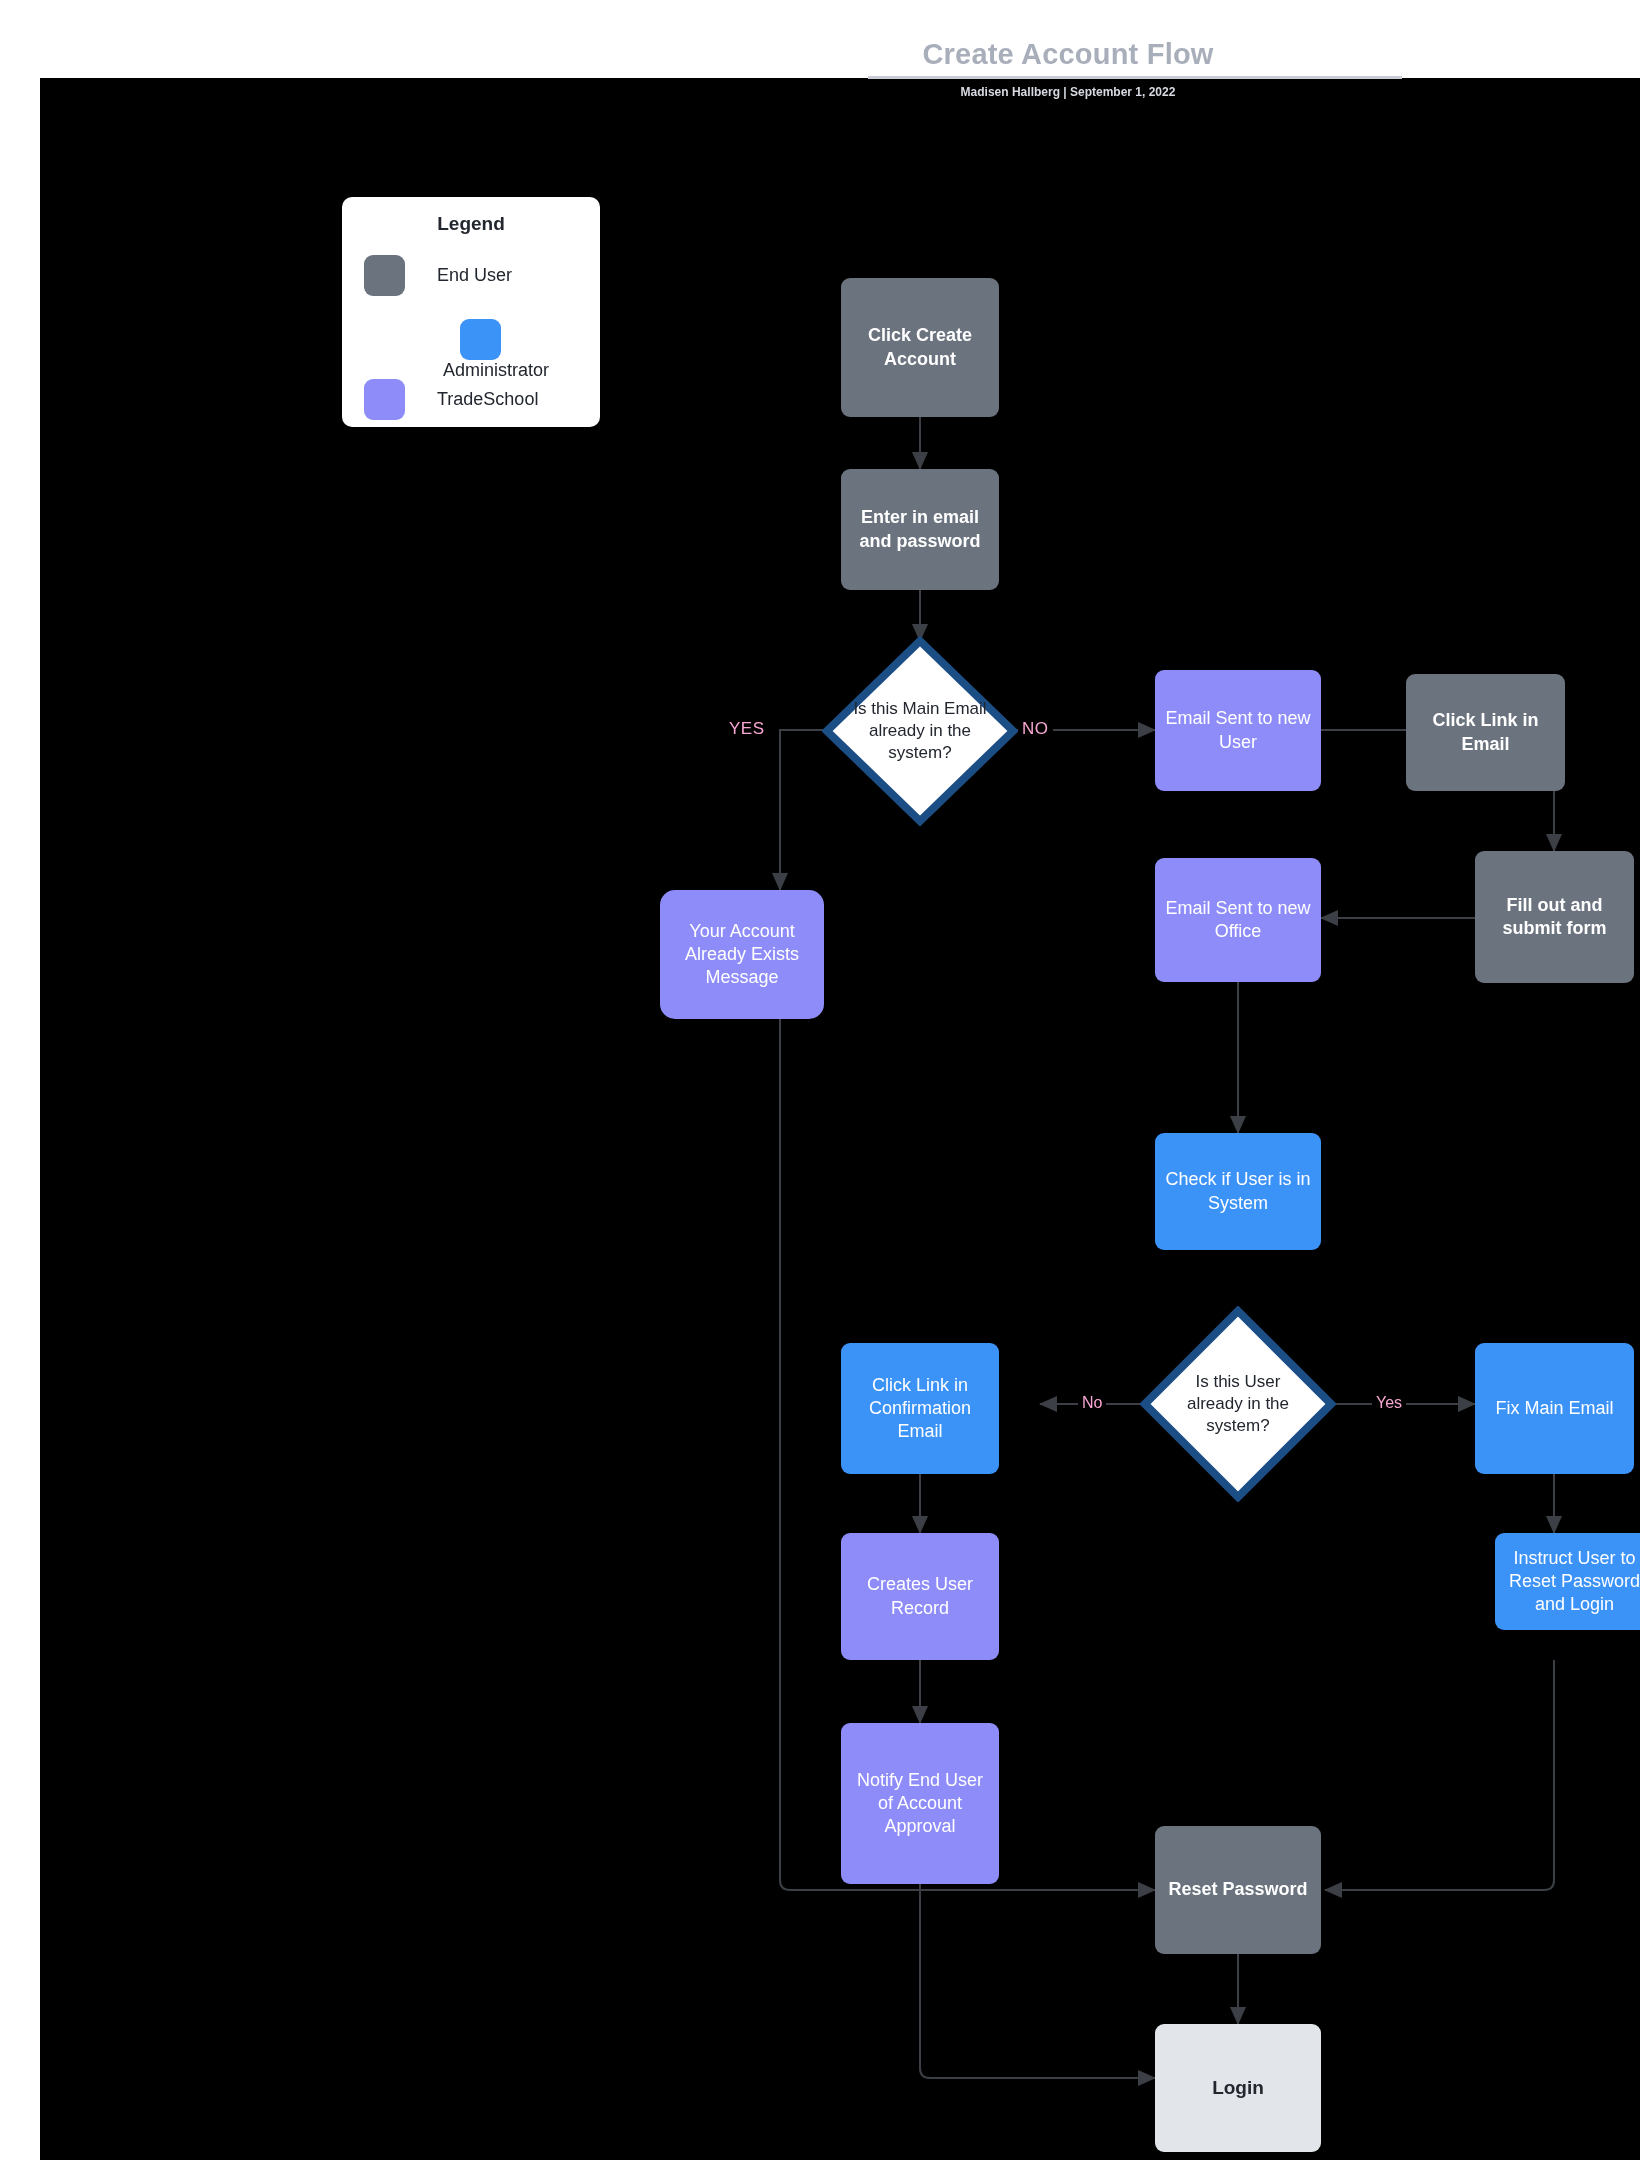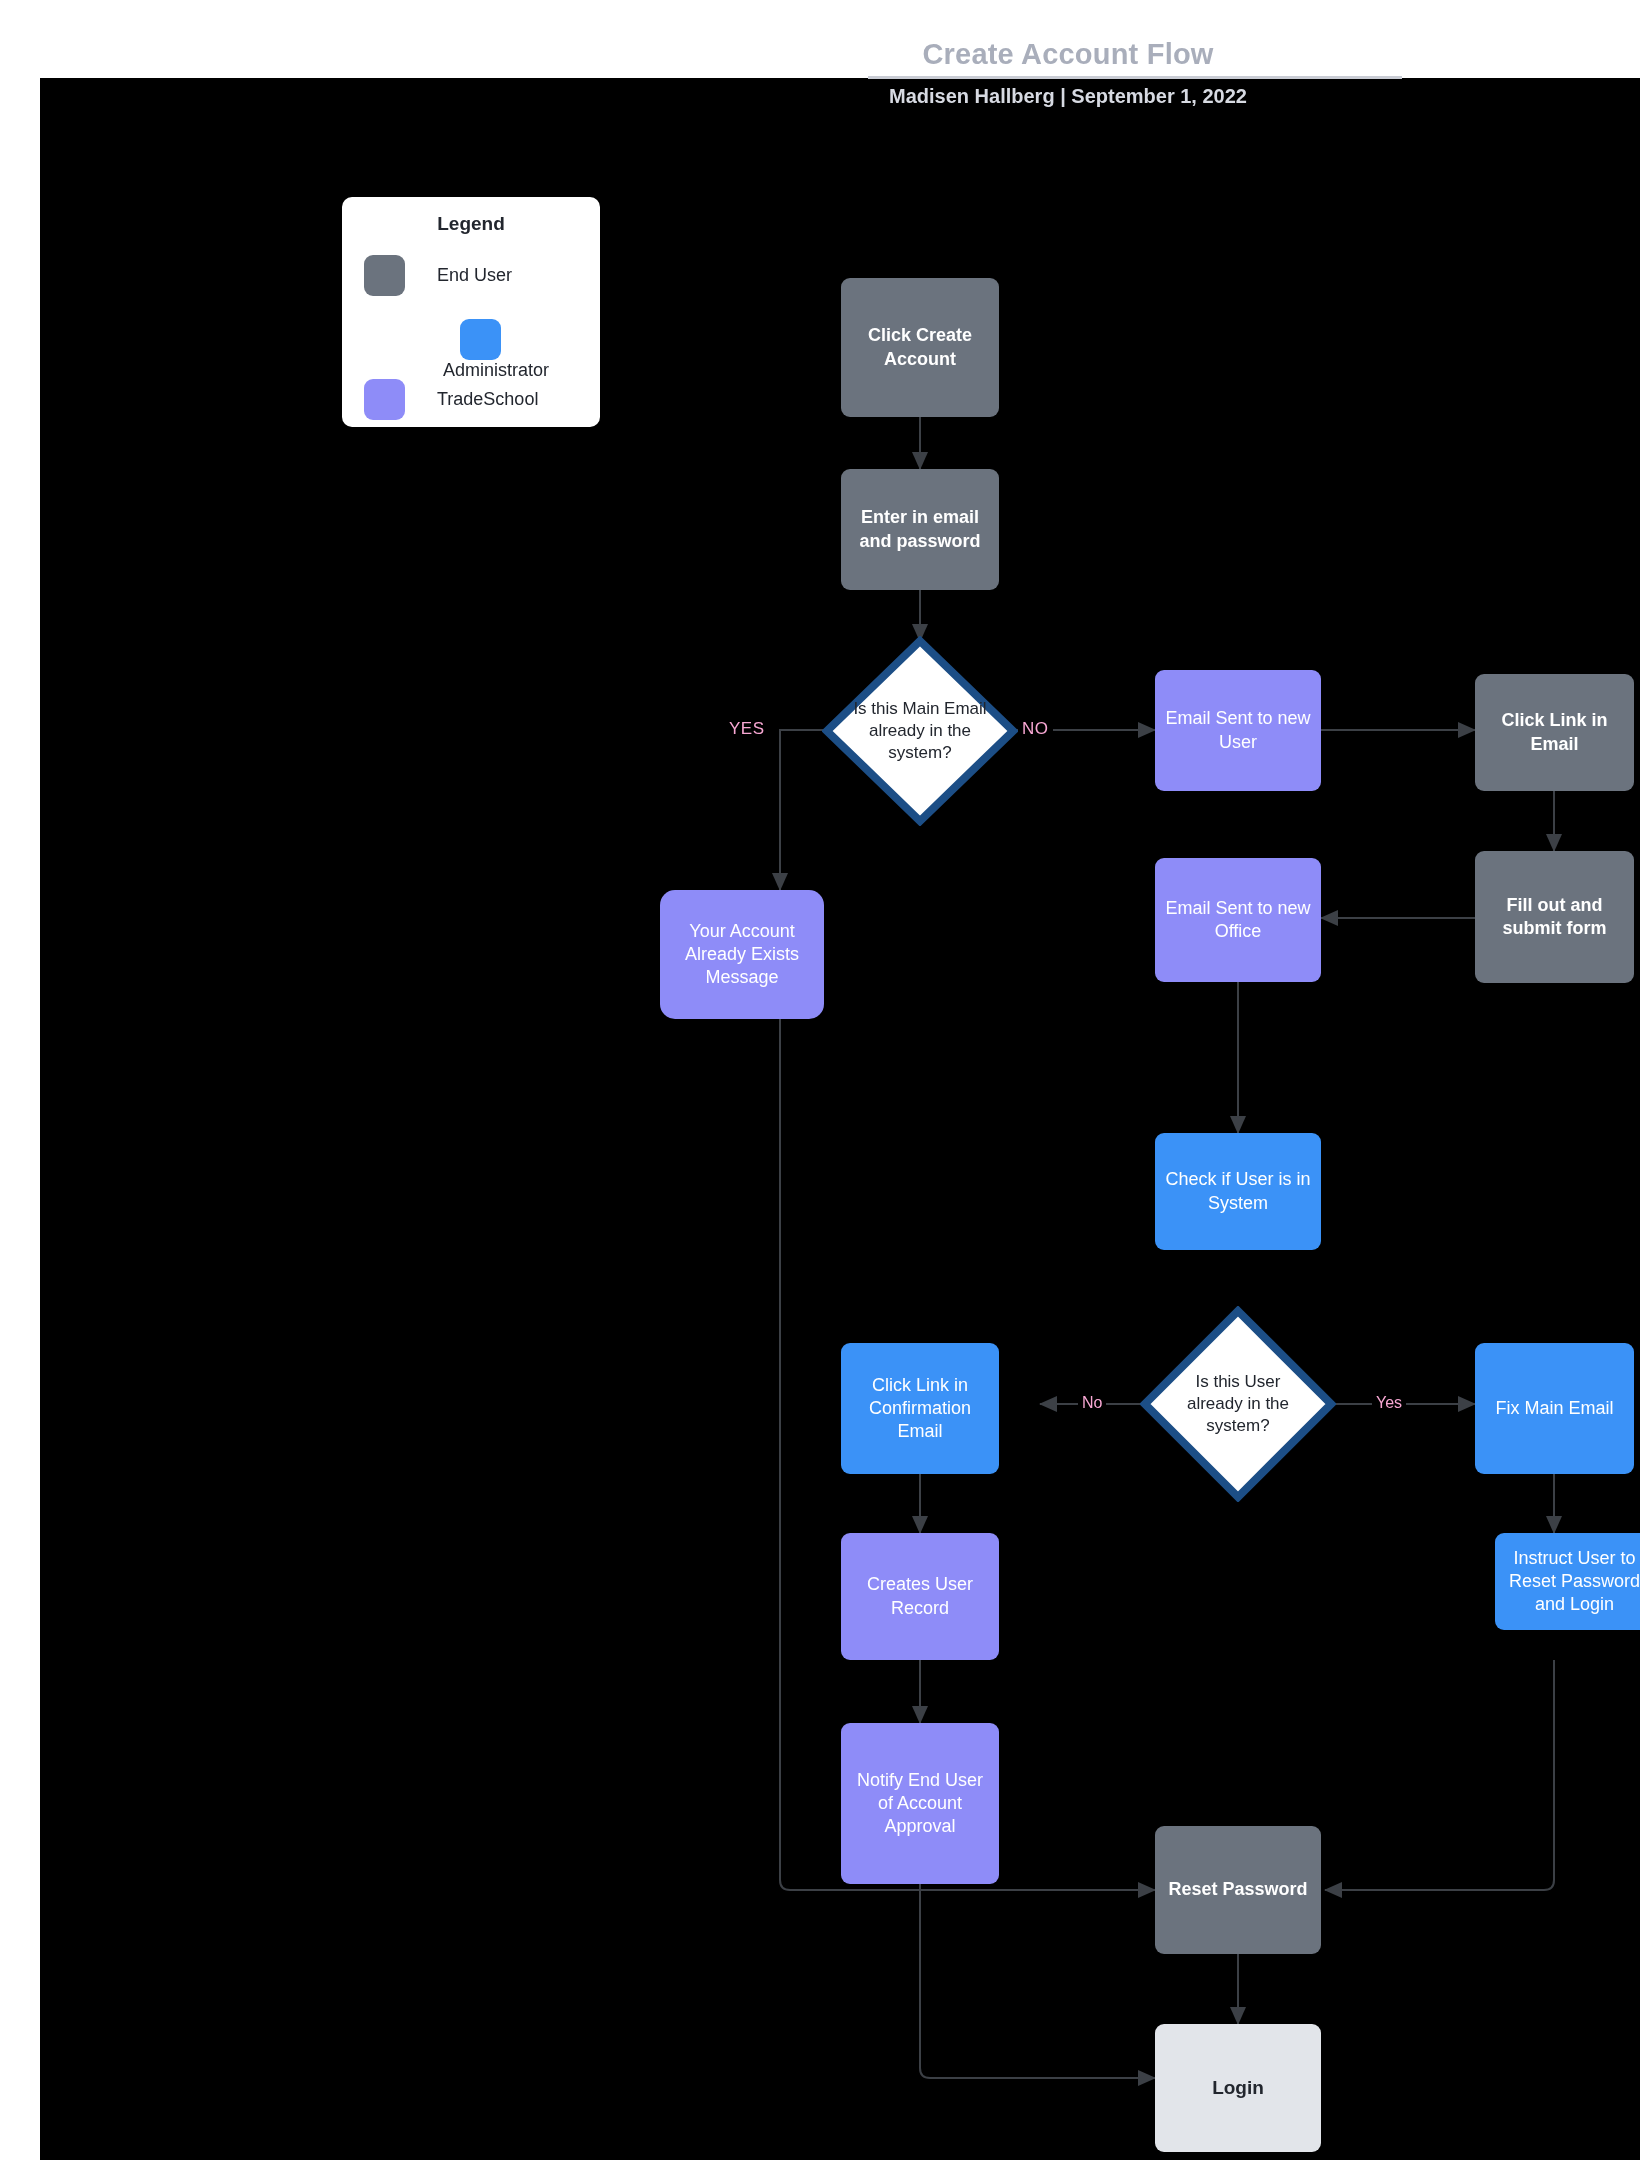--- a/index.html
+++ b/index.html
@@ -44,21 +44,21 @@
     width: 534px;
     height: 3px;
     background: #c9ccd4;
   }
   #subtitle {
     position: absolute;
     left: 868px;
     top: 85px;
     width: 400px;
     text-align: center;
-    font-size: 20px;
+    font-size: 12px;
     font-weight: bold;
     color: #d7dae2;
     white-space: nowrap;
     z-index: 30;
   }
 
   
   #canvas {
     position: absolute;
     left: 40px;
@@ -268,21 +268,21 @@
       <div class="dlabel">Is this Main Email already in the system?</div>
     </div>
 
     <div class="edge-label upper" style="left:685px; top:641px;">YES</div>
     <div class="edge-label upper" style="left:978px; top:641px;">NO</div>
 
     <div class="node purple" style="left:1115px; top:592px; width:166px; height:121px;">
       <span>Email Sent to new User</span>
     </div>
 
-    <div class="node gray" style="left:1435px; top:596px; width:159px; height:117px;">
+    <div class="node gray" style="left:1366px; top:596px; width:159px; height:117px;">
       <span>Click Link in Email</span>
     </div>
 
     <div class="node purple" style="left:620px; top:812px; width:164px; height:129px;border-radius:15px;">
       <span>Your Account Already Exists Message</span>
     </div>
 
     <div class="node purple" style="left:1115px; top:780px; width:166px; height:124px;">
       <span>Email Sent to new Office</span>
     </div>

